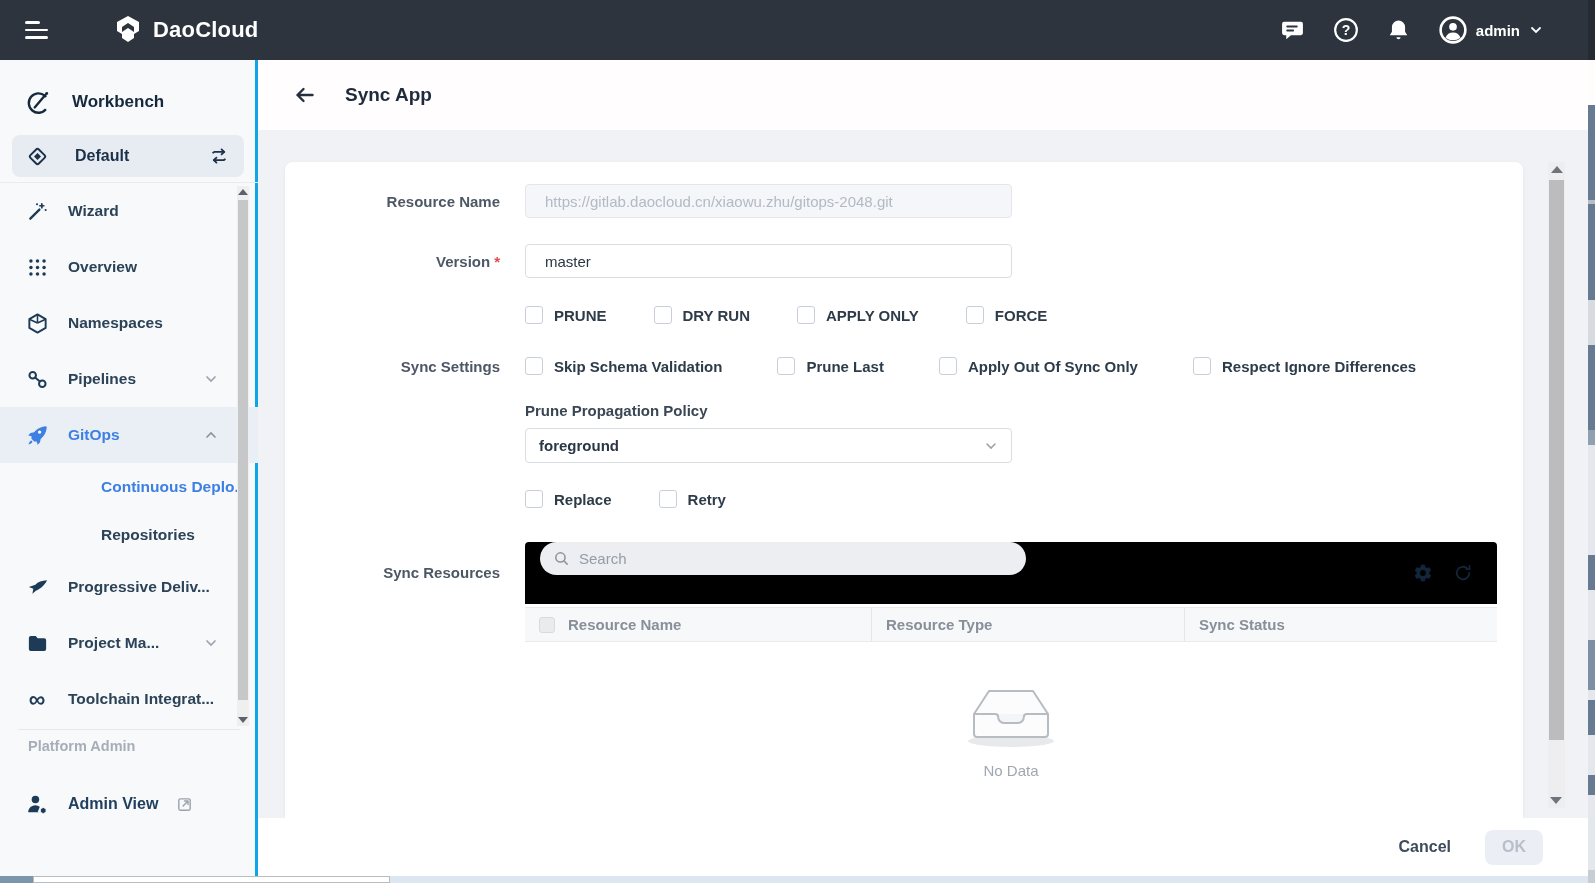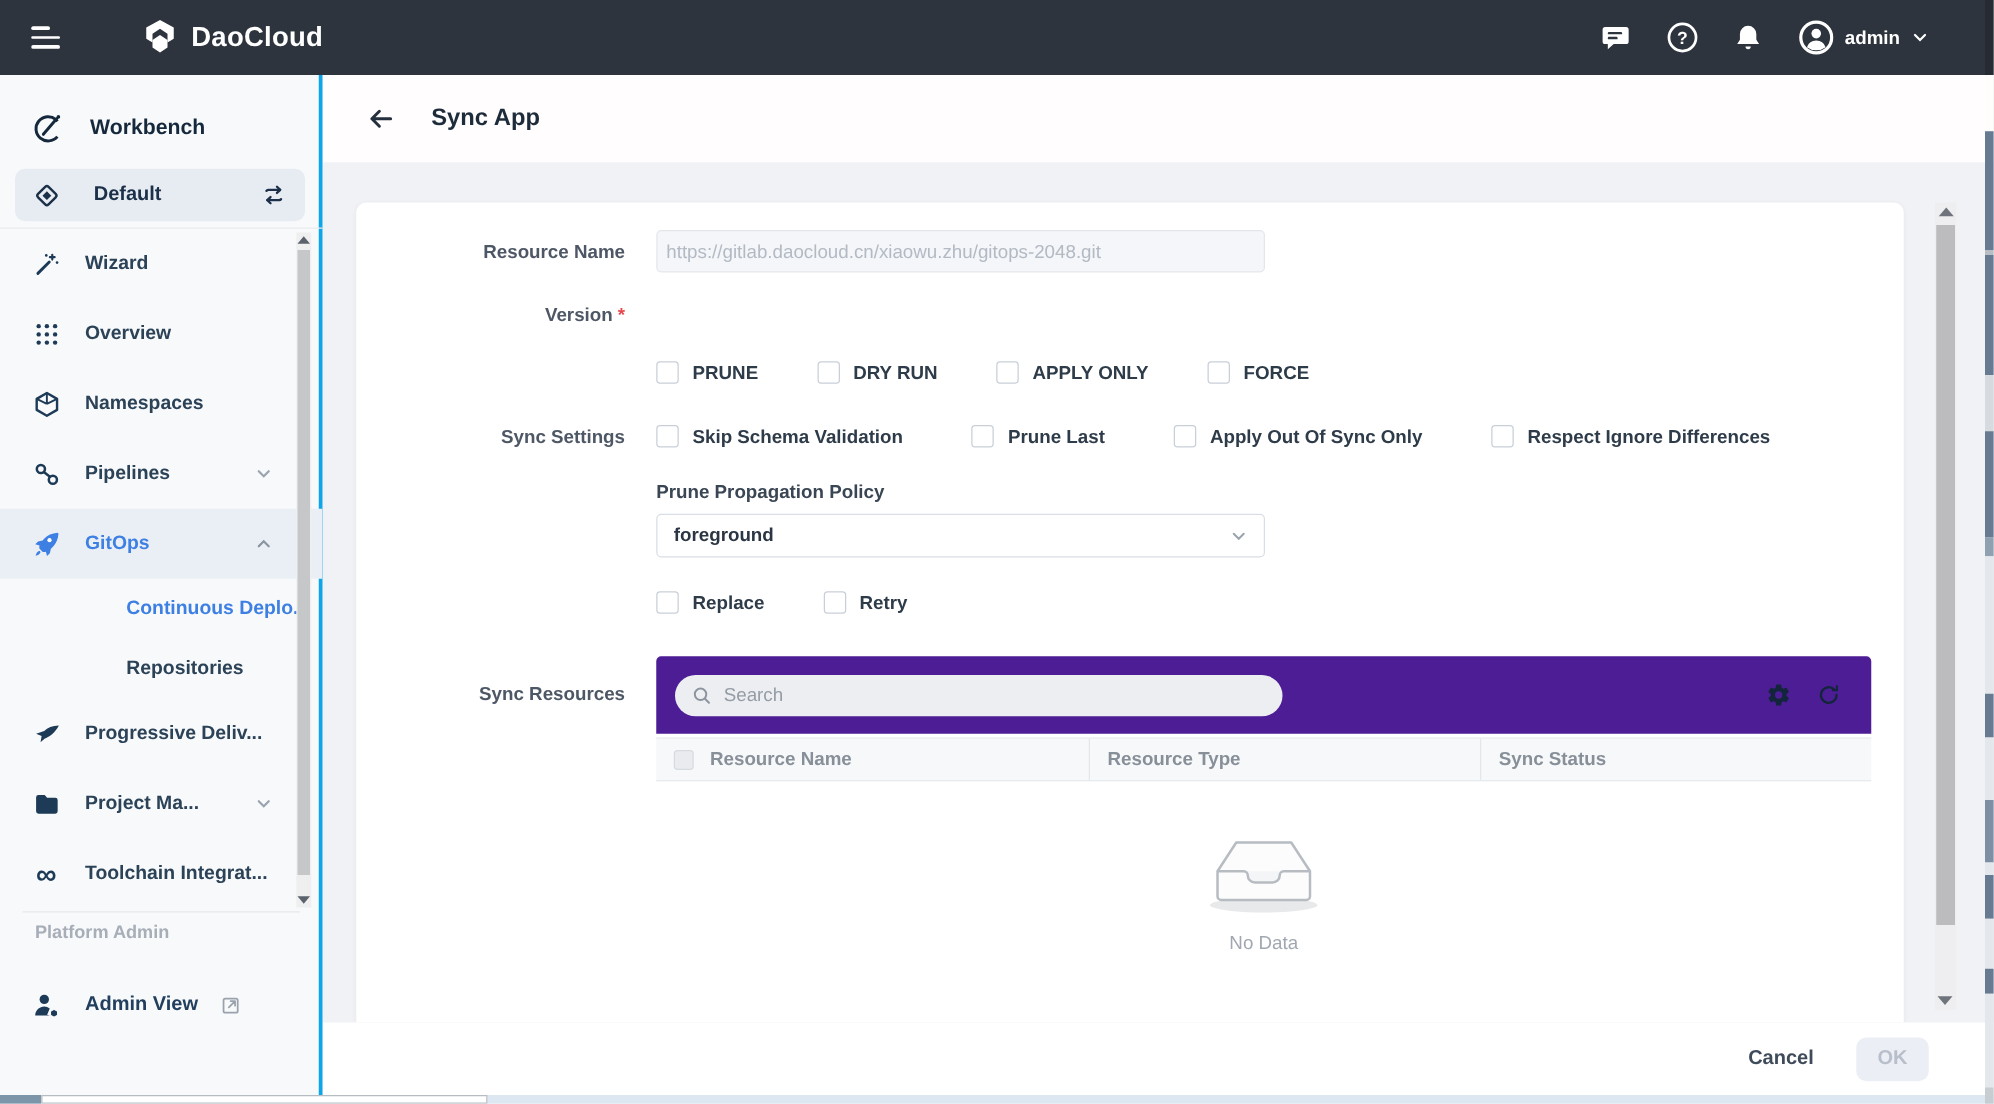--- a/index.html
+++ b/index.html
@@ -53,35 +53,35 @@
   .main { position:absolute; left:258px; top:60px; width:1337px; height:823px; }
   .page-header { height:70px; background:#fffdfd; display:flex; align-items:center; padding-left:35px; gap:28px; }
   .back-btn { display:flex; cursor:pointer; }
   .page-title { font-size:19px; font-weight:600; color:#1d2b3a; }
   .content { position:absolute; left:0; top:70px; width:1337px; height:688px; background:#f0f2f5; }
   .card { position:absolute; left:27px; top:32px; width:1238px; height:656px; background:#fff; border-radius:8px 8px 0 0; box-shadow:0 1px 4px rgba(20,30,50,.05); padding-top:22px; overflow:hidden; }
 
   .form-row { display:flex; align-items:center; }
   .f-label { width:240px; padding-right:25px; text-align:right; font-size:15px; font-weight:600; color:#4d5765; flex:0 0 240px; }
   .req { color:#e5484d; margin-left:4px; font-weight:700; }
-  .t-input { width:487px; height:34px; border:1px solid #d9dee5; border-radius:4px; padding:0 7px; font-size:15px; color:#2b3644; background:#fff; font-family:"Liberation Sans",sans-serif; outline:none; }
+  .t-input { width:487px; height:34px; border:1px solid #d9dee5; border-radius:4px; padding:0 19px; font-size:15px; color:#2b3644; background:#fff; font-family:"Liberation Sans",sans-serif; outline:none; }
   .t-input.disabled { background:#f4f6f9; border-color:#e3e7ec; }
   .t-input.disabled::placeholder { color:#b3bac4; }
 
   .cb-row { display:flex; align-items:center; gap:47px; }
   .cb-row.settings { gap:55px; }
   .cb-item { display:flex; align-items:center; gap:11px; cursor:pointer; }
   .cb-box { width:18px; height:18px; border:1px solid #c9cfd8; border-radius:3px; background:#fff; flex:0 0 18px; }
   .cb-text { font-size:15px; font-weight:600; color:#2e3b49; white-space:nowrap; }
 
   .inline-label { font-size:15px; font-weight:600; color:#3a4654; }
   .select { width:487px; height:35px; border:1px solid #d9dee5; border-radius:4px; padding:0 13px; display:flex; align-items:center; justify-content:space-between; cursor:pointer; background:#fff; }
   .select-value { font-size:15px; font-weight:600; color:#2b3644; }
 
-  .res-panel { width:972px; height:62px; background:#4c1d95; border-radius:4px 4px 0 0; display:flex; align-items:center; padding:0 24px 0 15px; }
+  .res-panel { width:972px; height:62px; background:#000000; border-radius:4px 4px 0 0; display:flex; padding:0 24px 0 15px; }
   .search-pill { width:486px; height:33px; background:#eceef2; border-radius:17px; display:flex; align-items:center; padding:0 13px; gap:9px; }
   .search-pill input { border:none; background:transparent; outline:none; font-size:15px; color:#2b3644; width:100%; font-family:"Liberation Sans",sans-serif; }
   .search-pill input::placeholder { color:#959ca6; }
   .panel-actions { margin-left:auto; display:flex; align-items:center; gap:20px; }
   .panel-actions .act { display:flex; cursor:pointer; }
 
   .res-table { width:972px; margin-top:3px; }
   .thead { display:grid; grid-template-columns:347px 313px 312px; height:35px; background:#f7f8fa; border-top:1px solid #e8ebee; border-bottom:1px solid #e8ebee; }
   .th { display:flex; align-items:center; padding-left:14px; font-size:15px; font-weight:600; color:#878f99; border-right:1px solid #e3e6ea; }
   .th:last-child { border-right:none; }
@@ -339,20 +339,21 @@
     <div class="content">
       <div class="card">
 
         <div class="form-row">
           <span class="f-label">Resource Name</span>
           <input class="t-input disabled" disabled="" placeholder="https://gitlab.daocloud.cn/xiaowu.zhu/gitops-2048.git" style="">
         </div>
 
         <div class="form-row" style="margin-top:26px">
           <span class="f-label"><span>Version</span><span class="req">*</span></span>
+          <input class="t-input" value="master" style="">
         </div>
 
         <div class="form-row" style="margin-top:28px">
           <span class="f-label"></span>
           <div class="cb-row">
             <span class="cb-item">
                 <span class="cb-box"></span>
                 <span class="cb-text">PRUNE</span>
               </span>
             <span class="cb-item">

